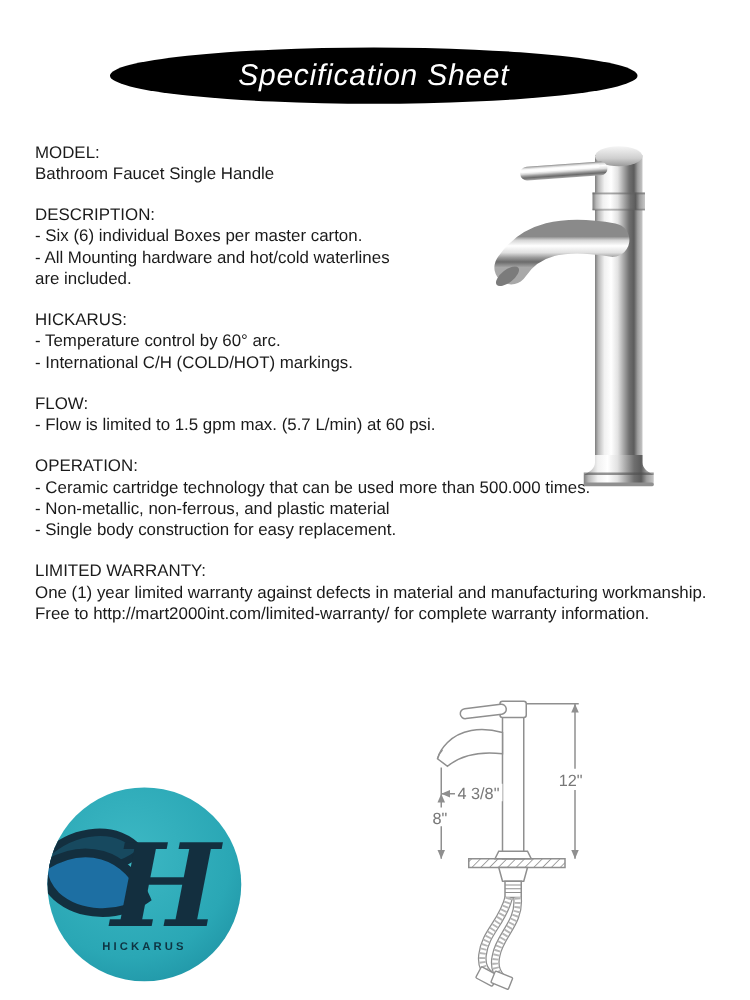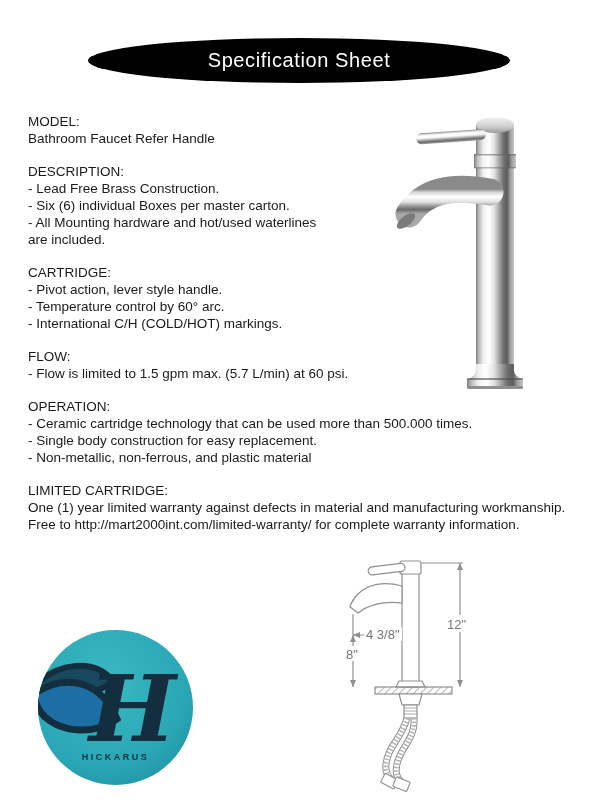--- a/index.html
+++ b/index.html
@@ -25,23 +25,24 @@
     width: 422px;
     height: 45px;
     background: #000000;
     border-radius: 50%;
     display: flex;
     align-items: center;
     justify-content: center;
   }
   .header-title {
     color: #ffffff;
-    font-size: 20px;
+    font-size: 24px;
     letter-spacing: 0.6px;
     font-weight: 400;
+    font-style: italic;
   }
 
   
   .spec-column {
     position: absolute;
     left: 28px;
     top: 97px;
     width: 570px;
     font-size: 13.5px;
     line-height: 17px;
@@ -102,52 +103,50 @@
 <div id="page">
 
   <div class="header-ellipse">
     <span class="header-title">Specification Sheet</span>
   </div>
 
   <div class="spec-column">
 
     <div class="section">
       <div class="heading">MODEL:</div>
-      <div class="line">Bathroom Faucet Refer Handle</div>
+      <div class="line">Bathroom Faucet Single Handle</div>
     </div>
 
     <div class="section">
       <div class="heading">DESCRIPTION:</div>
-      <div class="line">- Lead Free Brass Construction.</div>
       <div class="line">- Six (6) individual Boxes per master carton.</div>
-      <div class="line">- All Mounting hardware and hot/used waterlines</div>
+      <div class="line">- All Mounting hardware and hot/cold waterlines</div>
       <div class="line">are included.</div>
     </div>
 
     <div class="section">
-      <div class="heading">CARTRIDGE:</div>
-      <div class="line">- Pivot action, lever style handle.</div>
+      <div class="heading">HICKARUS:</div>
       <div class="line">- Temperature control by 60° arc.</div>
       <div class="line">- International C/H (COLD/HOT) markings.</div>
     </div>
 
     <div class="section">
       <div class="heading">FLOW:</div>
       <div class="line">- Flow is limited to 1.5 gpm max. (5.7 L/min) at 60 psi.</div>
     </div>
 
     <div class="section">
       <div class="heading">OPERATION:</div>
       <div class="line">- Ceramic cartridge technology that can be used more than 500.000 times.</div>
+      <div class="line">- Non-metallic, non-ferrous, and plastic material</div>
       <div class="line">- Single body construction for easy replacement.</div>
-      <div class="line">- Non-metallic, non-ferrous, and plastic material</div>
-    </div>
-
-    <div class="section">
-      <div class="heading">LIMITED CARTRIDGE:</div>
+    </div>
+
+    <div class="section">
+      <div class="heading">LIMITED WARRANTY:</div>
       <div class="line">One (1) year limited warranty against defects in material and manufacturing workmanship.</div>
       <div class="line">Free to http://mart2000int.com/limited-warranty/ for complete warranty information.</div>
     </div>
 
   </div>
 
   <svg class="product-photo" viewBox="0 0 165 284" xmlns="http://www.w3.org/2000/svg">
     <defs>
       <linearGradient id="chromeH" x1="0" y1="0" x2="1" y2="0">
         <stop offset="0" stop-color="#7d7d7d"></stop>

